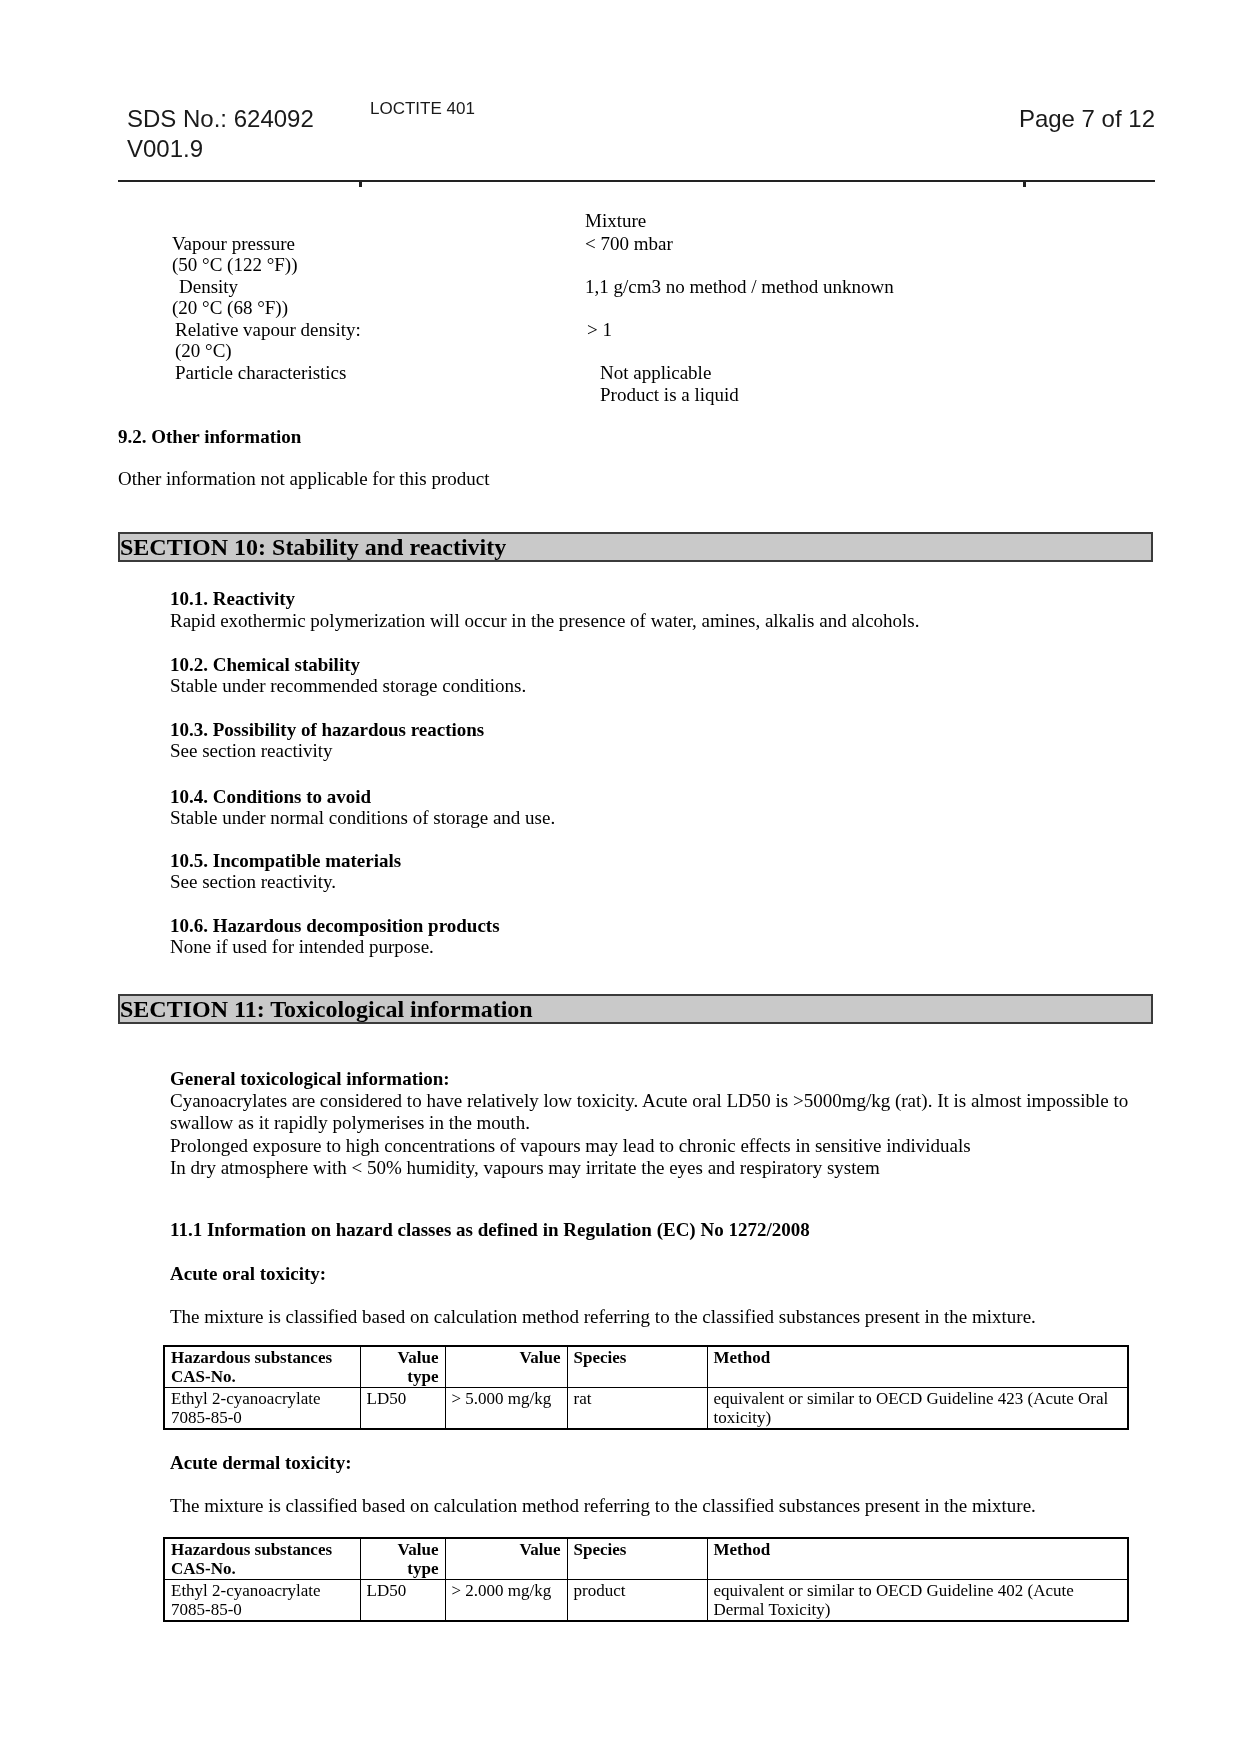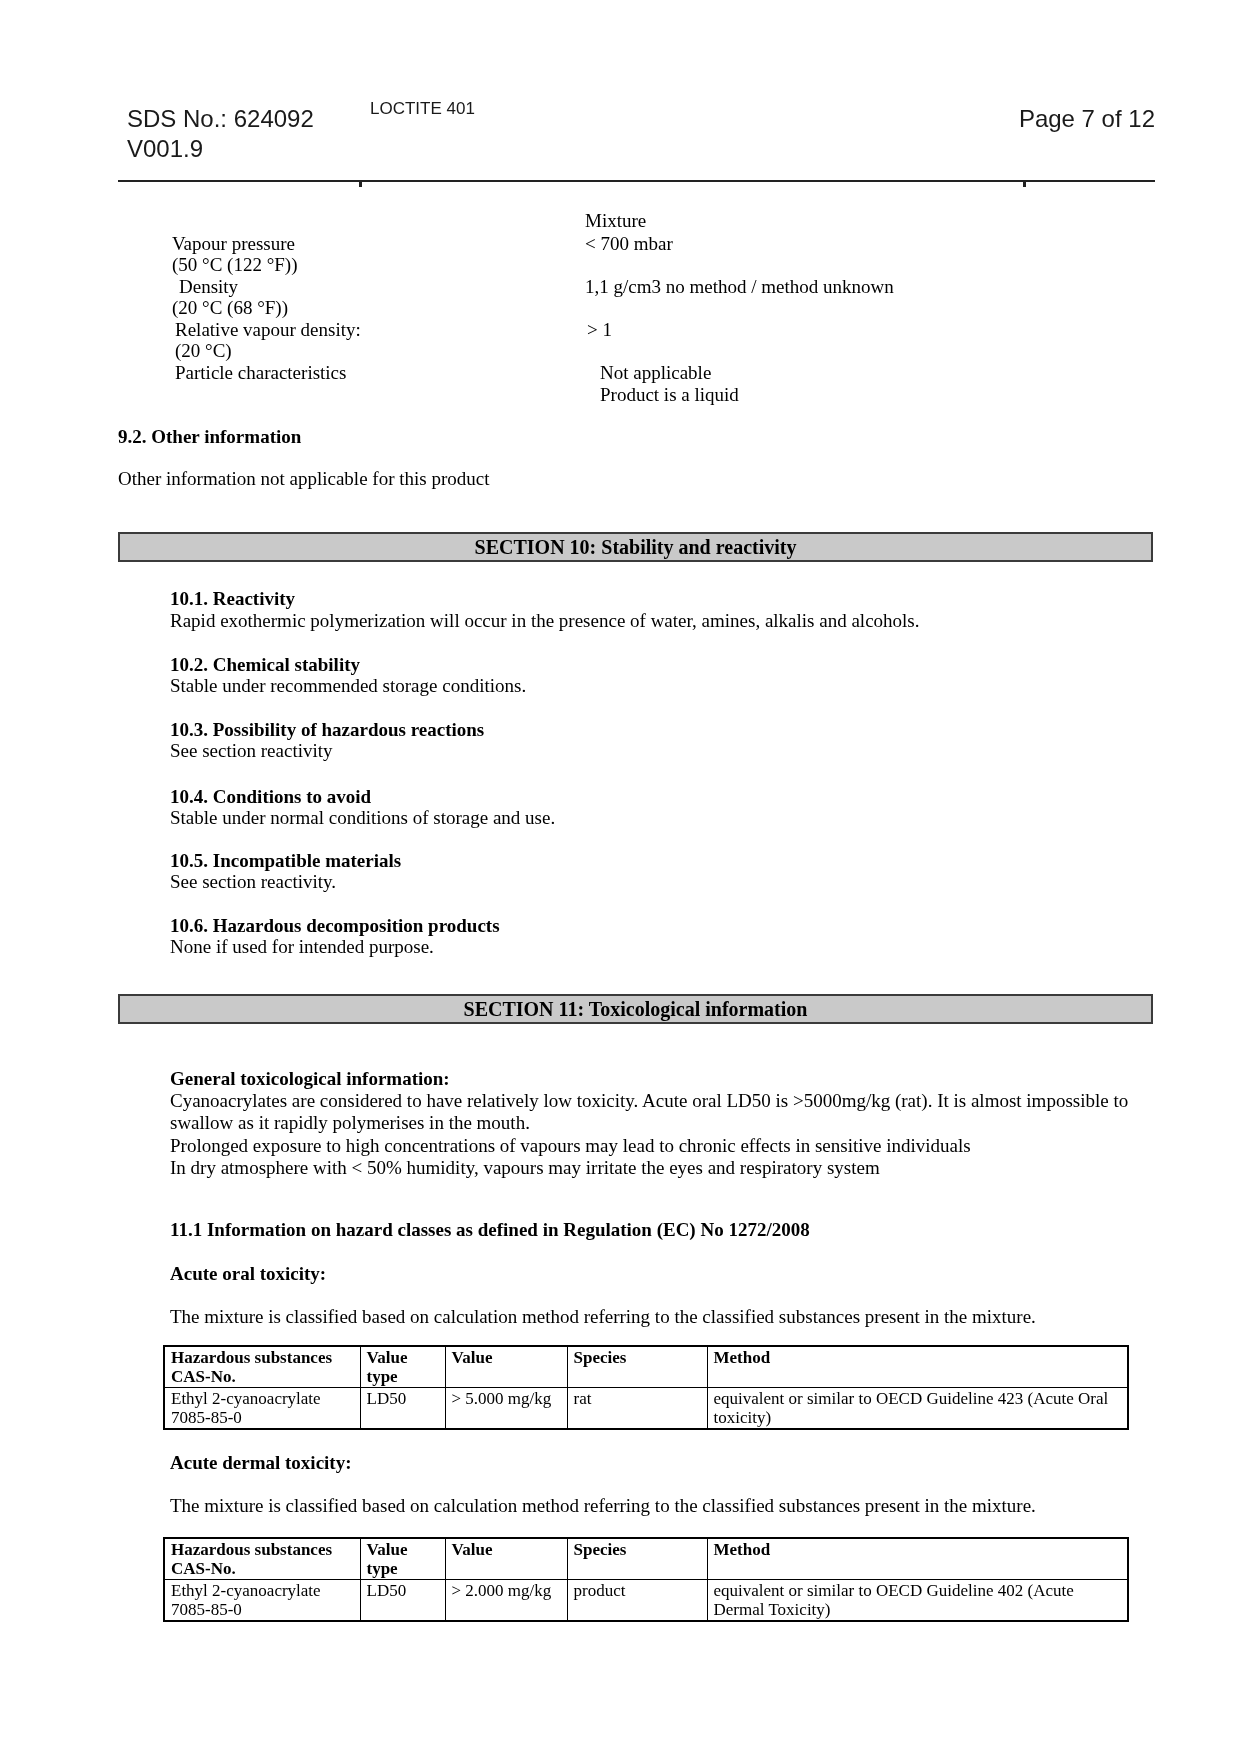--- a/index.html
+++ b/index.html
@@ -6,29 +6,29 @@
   #page{position:relative;width:1241px;height:1755px;background:#ffffff;color:#000;overflow:hidden;}
   .sans{font-family:"Liberation Sans",sans-serif;}
   .serif{font-family:"Liberation Serif",serif;font-size:19px;line-height:21.5px;}
   .abs{position:absolute;}
   .b{font-weight:bold;}
   .hdr-big{font-size:24px;line-height:28px;color:#1a1a1a;}
   .hdr-small{font-size:17px;line-height:20px;color:#1a1a1a;}
   .rule{position:absolute;height:2px;background:#222222;}
   .tick{position:absolute;width:3px;height:7px;background:#222222;}
   .secbar{position:absolute;left:118px;width:1031px;height:26px;background:#c9c9c9;
-          border:2px solid #3b3b3b;text-align:center;
-          font-family:"Liberation Serif",serif;font-weight:bold;font-size:20px;line-height:26px;}
+          border:2px solid #3b3b3b;text-align:left;
+          font-family:"Liberation Serif",serif;font-weight:bold;font-size:24px;line-height:26px;}
   .para{width:985px;}
   table.tox{position:absolute;border-collapse:collapse;table-layout:fixed;width:964px;
             font-family:"Liberation Serif",serif;font-size:17px;line-height:19px;}
   table.tox td,table.tox th{border:1px solid #000;padding:1px 6px 1px 6px;vertical-align:top;text-align:left;}
   table.tox{border:2px solid #000;}
   table.tox tr.hrow th{font-weight:bold;}
-  table.tox .ctr{text-align:left;}
+  table.tox .ctr{text-align:right;}
 </style>
 </head>
 <body>
 
 <div id="page">
 
   <div class="abs sans hdr-big" style="left:127px;top:105px;">SDS No.: 624092</div>
   <div class="abs sans hdr-big" style="left:127px;top:135px;">V001.9</div>
   <div class="abs sans hdr-small" style="left:370px;top:99px;">LOCTITE 401</div>
   <div class="abs sans hdr-big" style="right:86px;top:105px;">Page 7 of 12</div>

